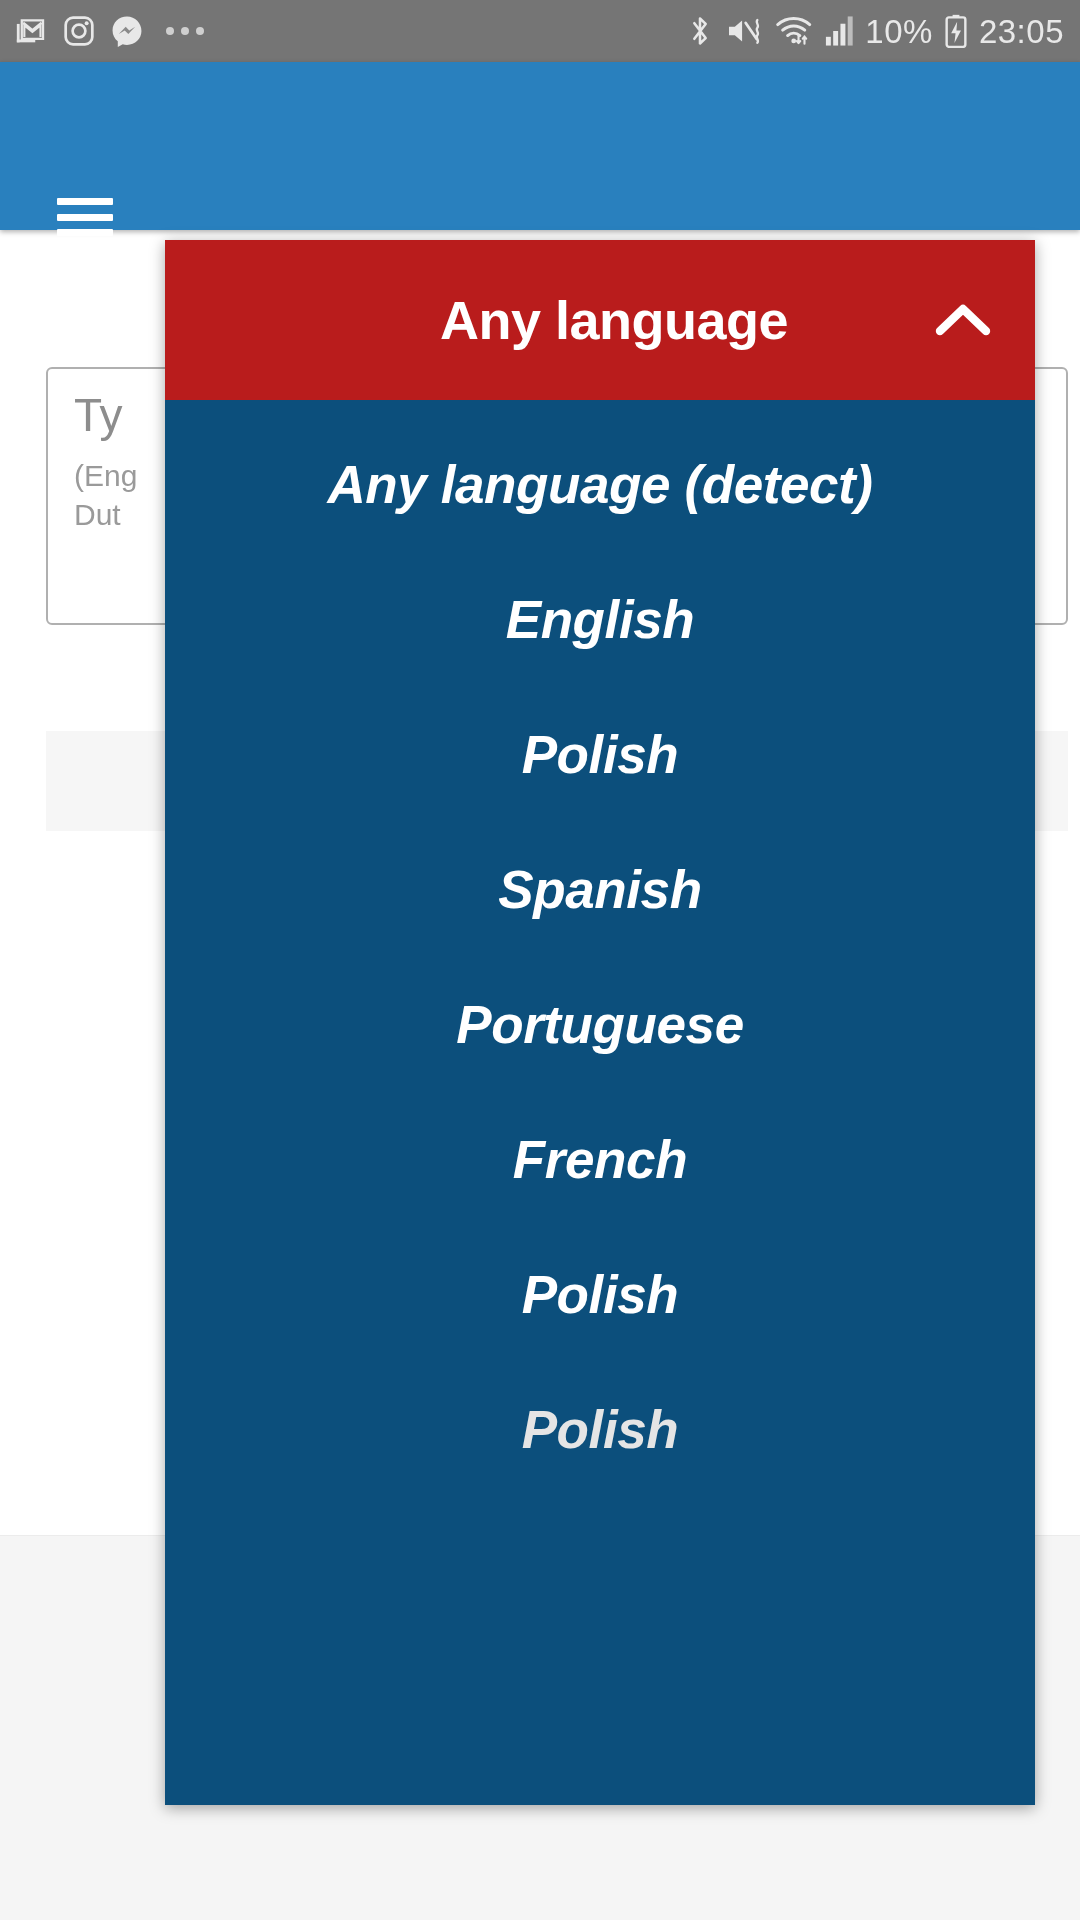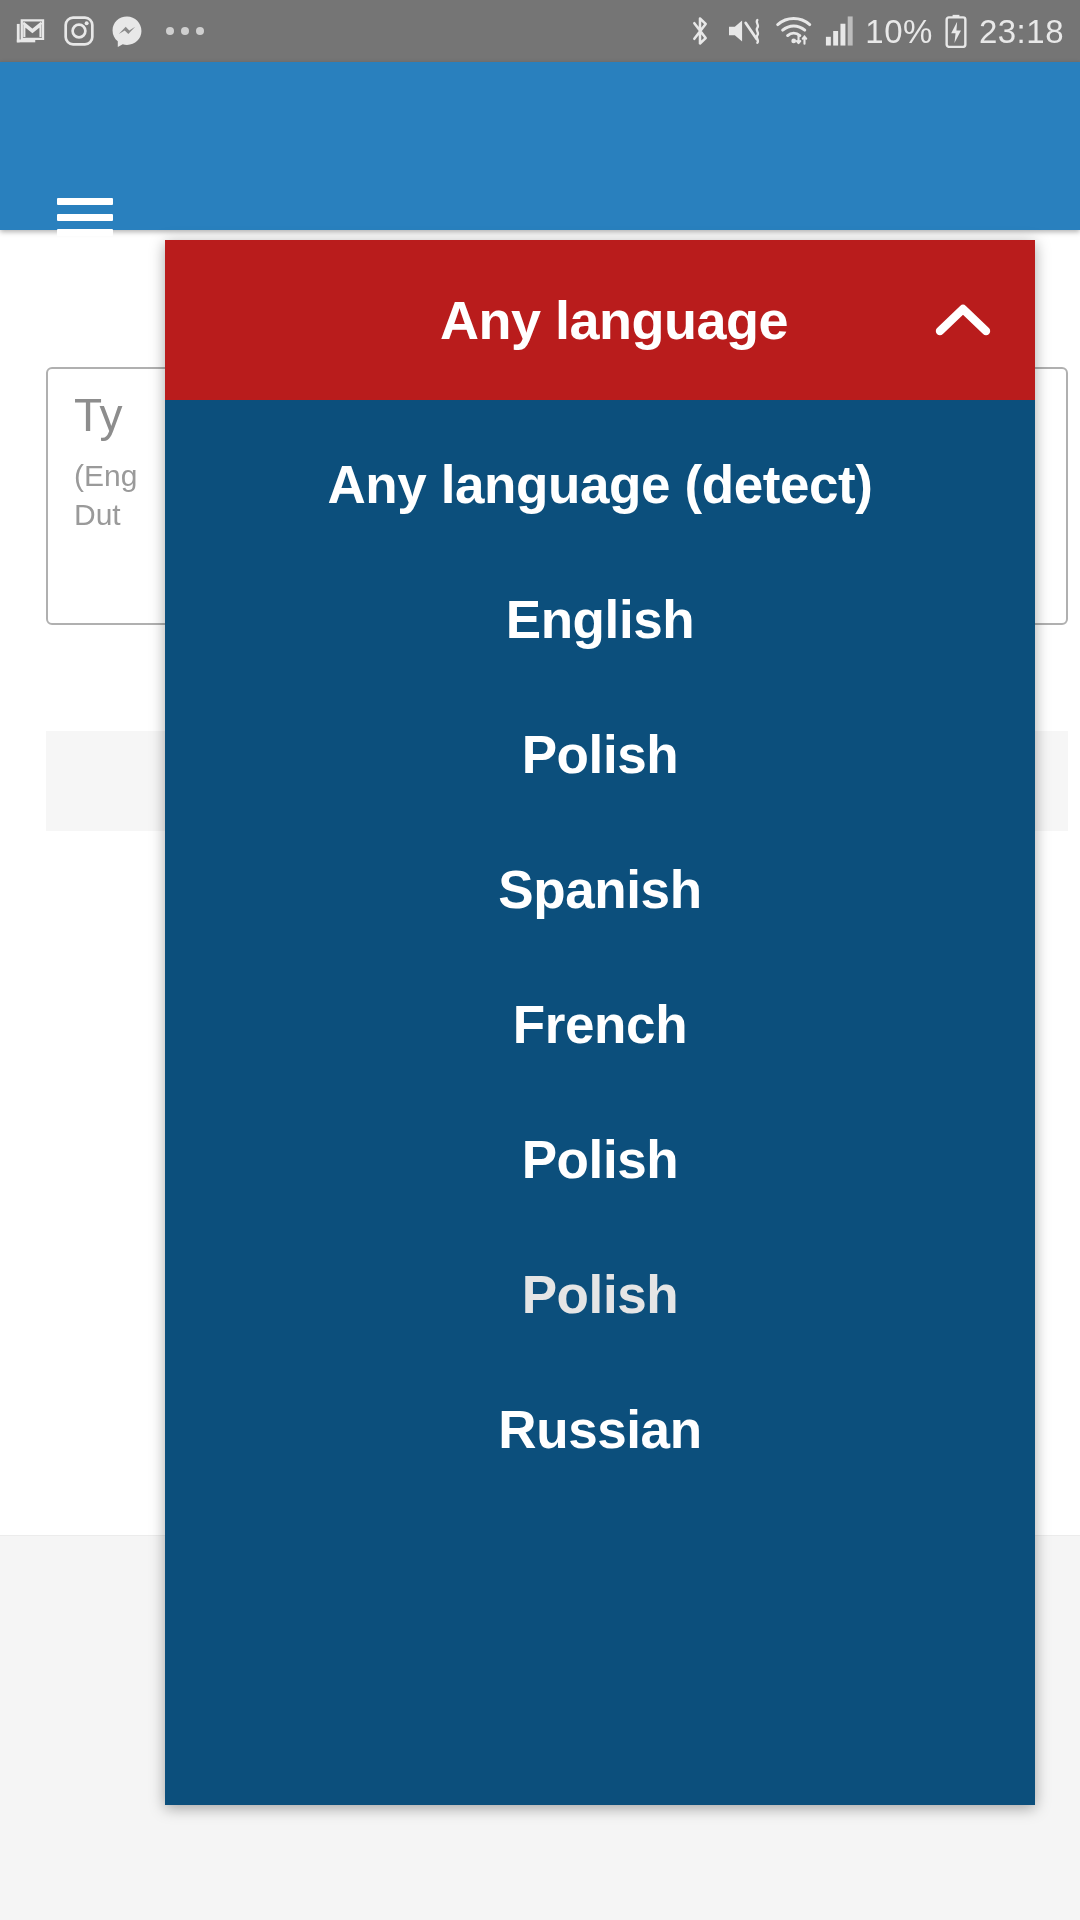--- a/index.html
+++ b/index.html
@@ -73,21 +73,21 @@
     display:flex; align-items:center; justify-content:center;
   }
   #dropdown-header-label {
     color:#ffffff; font-size:54px; font-weight:700; letter-spacing:-0.5px;
     white-space:nowrap; margin-left:28px;
   }
   #chevron-up-icon {
     position:absolute; right:42px; top:50%; transform:translateY(-50%);
     width:60px; height:60px; display:flex; align-items:center; justify-content:center;
   }
-  #dropdown-list { position:relative; width:870px; padding-top:17px; }
+  #dropdown-list { position:relative; width:870px; padding-top:17px;font-style:italic; }
   .dropdown-option {
     height:135px; display:flex; align-items:center; justify-content:center;
     color:#ffffff; font-size:53px; font-weight:700; letter-spacing:-0.4px;
     white-space:nowrap; user-select:none;
   }
   .dropdown-option.selected { color:#f0a020; }
 </style>
 </head>
 <body>
 
@@ -156,21 +156,21 @@
         </svg>
       </span>
       <span class="sb-text">10%</span>
       <span class="sb-ico">
         <svg width="24" height="34" viewBox="0 0 16 24">
           <rect x="5.6" y="0.6" width="4.8" height="2" fill="#e8e8e8"></rect>
           <rect x="1.4" y="2.4" width="13.2" height="20.8" rx="1.6" fill="none" stroke="#e8e8e8" stroke-width="1.7"></rect>
           <path d="M8.8 5.4L4.6 13.6h3.1L6.9 20.4l4.6-8.8h-3.2z" fill="#e8e8e8"></path>
         </svg>
       </span>
-      <span class="sb-text">23:18</span>
+      <span class="sb-text">23:05</span>
     </div>
   </div>
 
   <div id="page-body">
     <div id="gray-lower"></div>
     <div id="gray-lower-line"></div>
   </div>
 
   <div id="source-textarea">
     <div id="source-placeholder">Ty</div>
@@ -197,20 +197,20 @@
         <svg width="58" height="40" viewBox="0 0 29 20">
           <path d="M3 15.5L14.5 4.5 26 15.5" fill="none" stroke="#ffffff" stroke-width="4.2" stroke-linecap="round" stroke-linejoin="round"></path>
         </svg>
       </div>
     </div>
     <div id="dropdown-list">
         <div class="dropdown-option">Any language (detect)</div>
         <div class="dropdown-option">English</div>
         <div class="dropdown-option">Polish</div>
         <div class="dropdown-option">Spanish</div>
+        <div class="dropdown-option">Portuguese</div>
         <div class="dropdown-option">French</div>
         <div class="dropdown-option">Polish</div>
         <div class="dropdown-option selected" style="color: #e5e5e5;">Polish</div>
-        <div class="dropdown-option">Russian</div>
       </div>
   </div>
 
 </div>
 
 </body></html>

